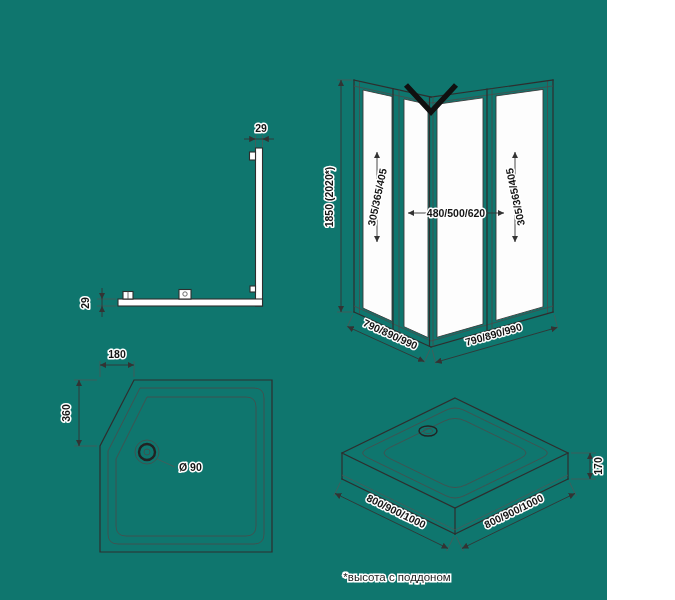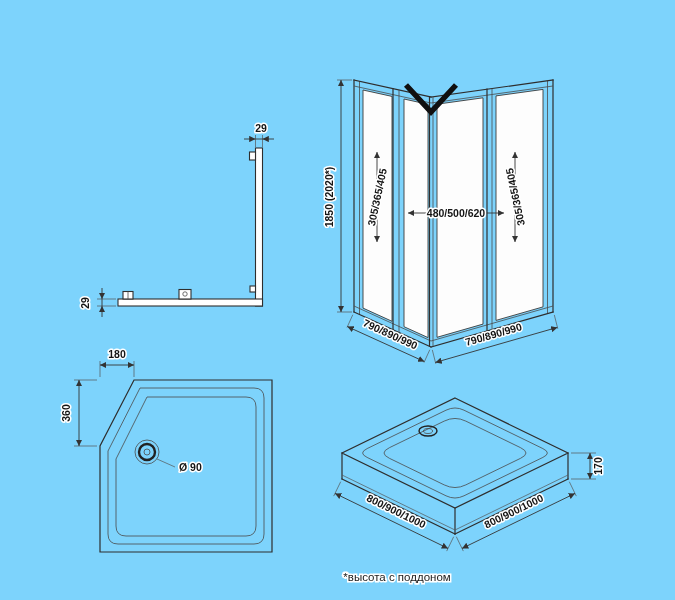--- a/index.html
+++ b/index.html
@@ -1,16 +1,16 @@
 <!DOCTYPE html>
 <html><head>
 <meta charset="utf-8">
 <style>
   html,body{margin:0;padding:0;background:#ffffff;}
-  .sheet{position:relative;width:675px;height:600px;background:#7dd3fc;overflow:hidden;}
+  .sheet{position:relative;width:607px;height:600px;background:#0f766e;overflow:hidden;}
   svg{position:absolute;left:0;top:0;}
   .ln{stroke:#2e2e2e;stroke-width:1.2;fill:none;stroke-linecap:square;}
   .lnw{stroke:#2e2e2e;stroke-width:1.1;fill:#ffffff;}
   .glass{stroke:#3a3a3a;stroke-width:0.9;fill:#fdfdfd;}
   .thin{stroke:#4a4a4a;stroke-width:0.8;fill:none;}
   .dimln{stroke:#333;stroke-width:0.9;fill:none;}
   .wit{stroke:#555;stroke-width:0.7;fill:none;}
   .heavy{stroke:#101010;stroke-width:5.5;fill:none;}
   text.dim{font:600 10.5px "Liberation Sans", sans-serif;fill:#151515;
            paint-order:stroke;stroke:#fff;stroke-width:3px;stroke-linejoin:round;}

